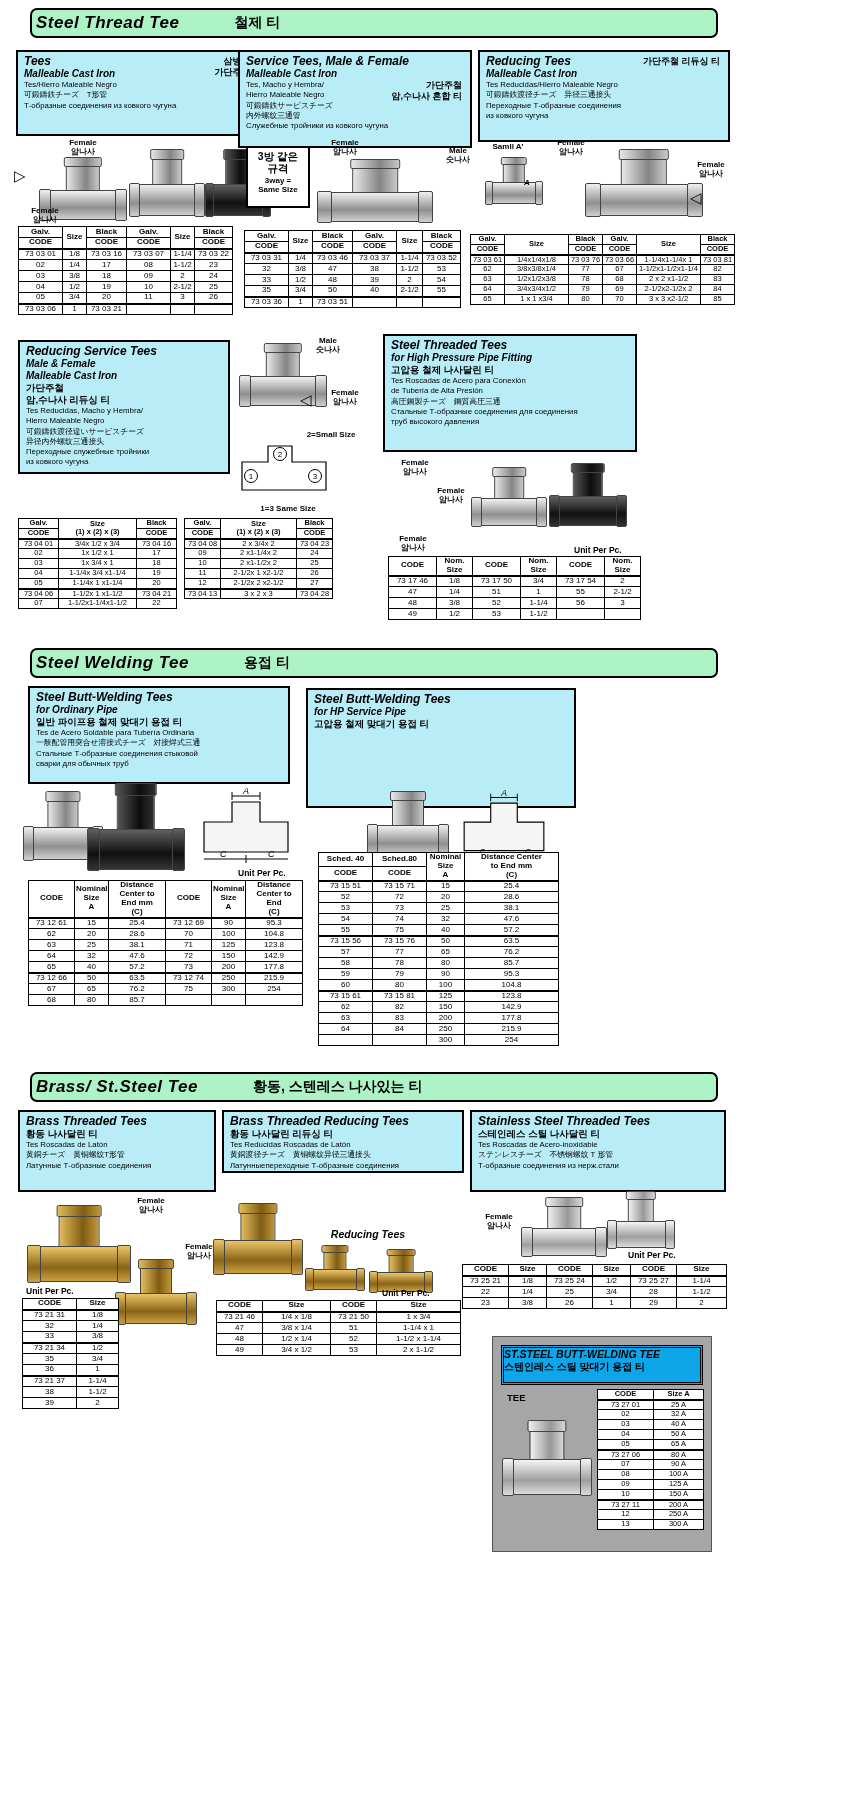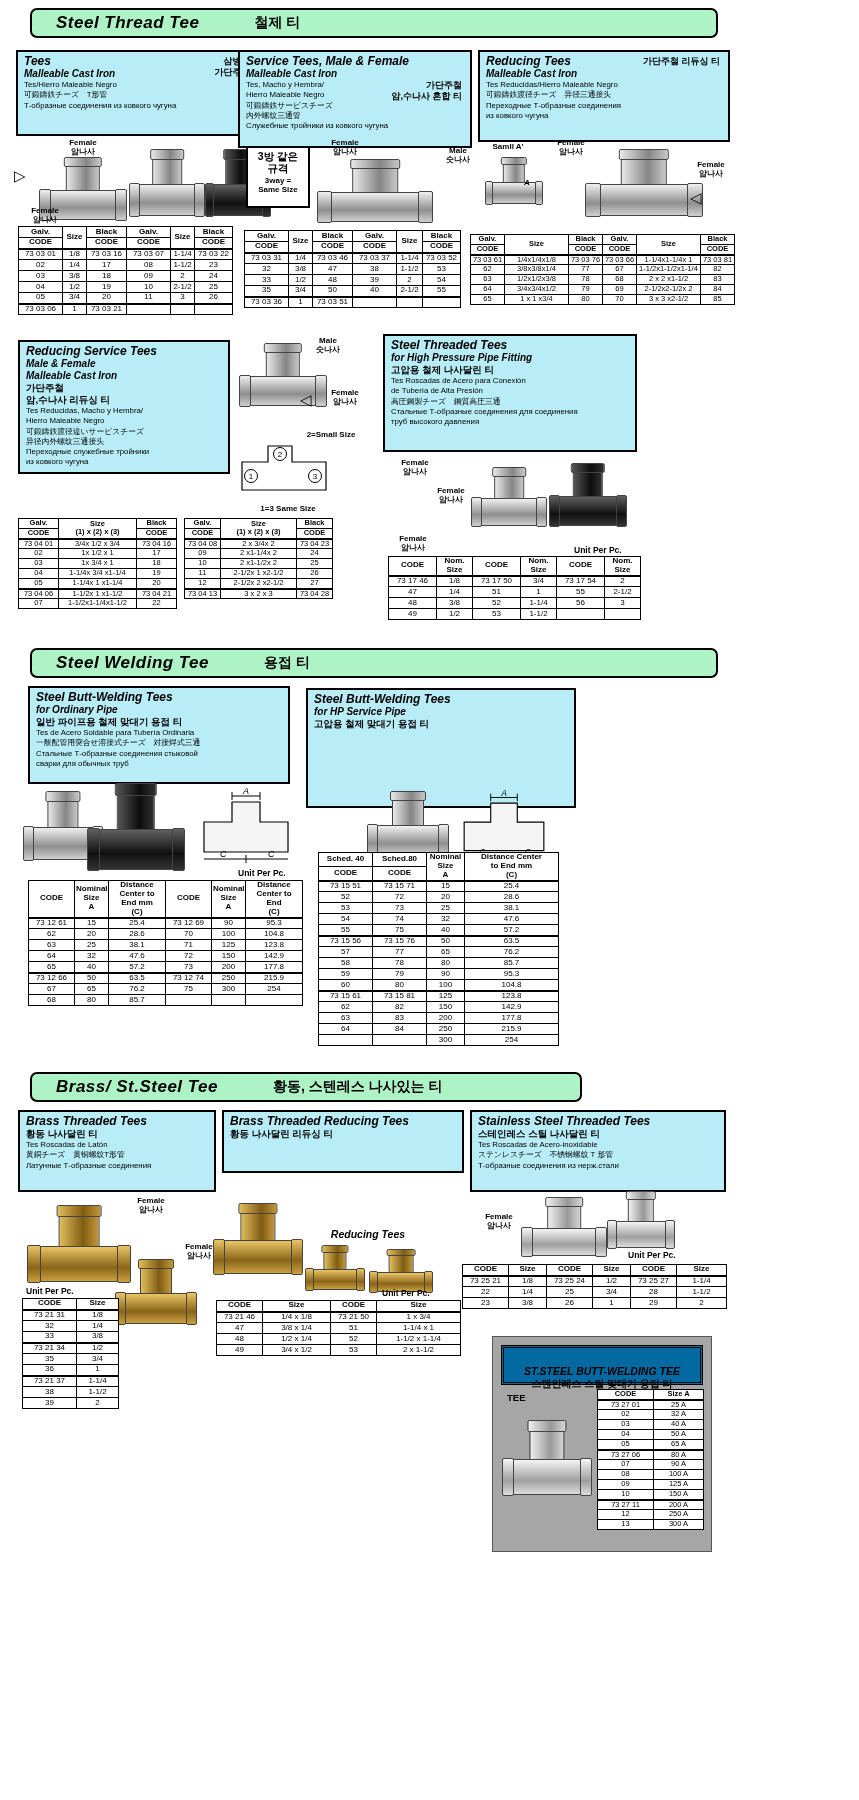--- a/index.html
+++ b/index.html
@@ -1,20 +1,20 @@
 <!DOCTYPE html>
 <html><head>
 <meta charset="utf-8">
 <style>
 *{box-sizing:border-box;margin:0;padding:0}
 body{margin:0;background:#fff}
 #page{position:relative;width:859px;height:1800px;background:#fff;color:#000;
   font-family:"Liberation Sans",sans-serif;overflow:hidden}
 .abs{position:absolute}
-.banner{background:#aef3c6;border:2px solid #000;border-radius:7px;display:flex;align-items:center;padding-left:24px}
+.banner{background:#aef3c6;border:2px solid #000;border-radius:7px;display:flex;align-items:center;padding-left:4px}
 .b-en{font-style:italic;font-weight:bold;font-size:17px;letter-spacing:.5px}
 .b-ko{font-weight:bold;font-size:14px;margin-left:55px}
 .ibox{background:#b8edf8;border:2px solid #000;padding:3px 6px}
 .bt{font-style:italic;font-weight:bold;font-size:12px;line-height:1.1}
 .bt2{font-style:italic;font-weight:bold;font-size:10px;line-height:1.2}
 .bko{font-weight:bold;font-size:9px;white-space:pre-line;text-align:right;line-height:1.25}
 .bkol{font-weight:bold;font-size:9.5px;white-space:pre-line;line-height:1.25}
 .ln{font-size:7.8px;line-height:1.32}
 table.t{border-collapse:collapse;background:#fff;table-layout:fixed}
 .t th,.t td{border:1px solid #000;font-size:8px;font-weight:bold;padding:0 1px;text-align:center;height:11px;white-space:pre-line;overflow:hidden;line-height:1.12}
@@ -34,21 +34,21 @@
 .galv .h{background:linear-gradient(180deg,#f0f0f0,#8f8f8f 60%,#cfcfcf)}
 .galv .v{background:linear-gradient(90deg,#e8e8e8,#858585 60%,#c8c8c8)}
 .blk .h{background:linear-gradient(180deg,#606060,#101010 60%,#343434)}
 .blk .v{background:linear-gradient(90deg,#555,#0d0d0d 60%,#303030)}
 .brs .h{background:linear-gradient(180deg,#eac566,#8a6418 60%,#caa040)}
 .brs .v{background:linear-gradient(90deg,#e2bd5c,#7f5c14 60%,#c29838)}
 .ssx .h{background:linear-gradient(180deg,#f5f5f5,#9f9f9f 60%,#dcdcdc)}
 .ssx .v{background:linear-gradient(90deg,#f0f0f0,#989898 60%,#d6d6d6)}
 .wbox{background:#fff;border:2px solid #000;text-align:center;padding:2px}
 .graypanel{background:#a6a6a6;border:1px solid #555}
-.sstitle{background:#0369a1;border:3px double #000;text-align:center;padding-top:17px}
+.sstitle{background:#0ea5e9;border:3px double #000;text-align:left;padding-top:0}
 </style>
 </head>
 <body>
 
 <div id="page">
 
 <div class="abs banner" style="left:30px;top:8px;width:688px;height:30px">
  <span class="b-en">Steel  Thread Tee</span>
  <span class="b-ko">철제 티</span>
 </div>
@@ -848,37 +848,42 @@
         </tr>
         <tr>
           <td></td>
           <td></td>
           <td>300</td>
           <td>254</td>
         </tr>
       </tbody>
 </table>
 
-<div class="abs banner" style="left:30px;top:1072px;width:552px;height:30px">
+<div class="abs banner" style="left:30px;top:1072px;width:688px;height:30px">
  <span class="b-en">Brass/ St.Steel Tee</span>
  <span class="b-ko">황동, 스텐레스 나사있는 티</span>
 </div>
 
 <div class="abs ibox" style="left:18px;top:1110px;width:198px;height:82px">
  <div class="bt">Brass Threaded Tees</div>
  <div class="bkol">황동 나사달린 티</div>
  <div>
         <div class="ln">Tes Roscadas de Latón</div>
         <div class="ln">黄銅チーズ　黄铜螺纹T形管</div>
         <div class="ln">Латунные Т-образные соединения</div>
       </div>
 </div>
 <div class="abs ibox" style="left:222px;top:1110px;width:242px;height:63px">
  <div class="bt">Brass Threaded Reducing  Tees</div>
  <div class="bkol">황동 나사달린 리듀싱 티</div>
+ <div>
+        <div class="ln">Tes Reducidas Roscadas de Latón</div>
+        <div class="ln">黄銅渡径チーズ　黄铜螺纹异径三通接头</div>
+        <div class="ln">Латунныепереходные Т-образные соединения</div>
+      </div>
 </div>
 <div class="abs ibox" style="left:470px;top:1110px;width:256px;height:82px">
  <div class="bt">Stainless Steel Threaded  Tees</div>
  <div class="bkol">스테인레스 스틸 나사달린 티</div>
  <div>
         <div class="ln">Tes Roscadas de Acero-inoxidable</div>
         <div class="ln">ステンレスチーズ　不锈钢螺纹 T 形管</div>
         <div class="ln">Т-образные соединения из нерж.стали</div>
       </div>
 </div>

